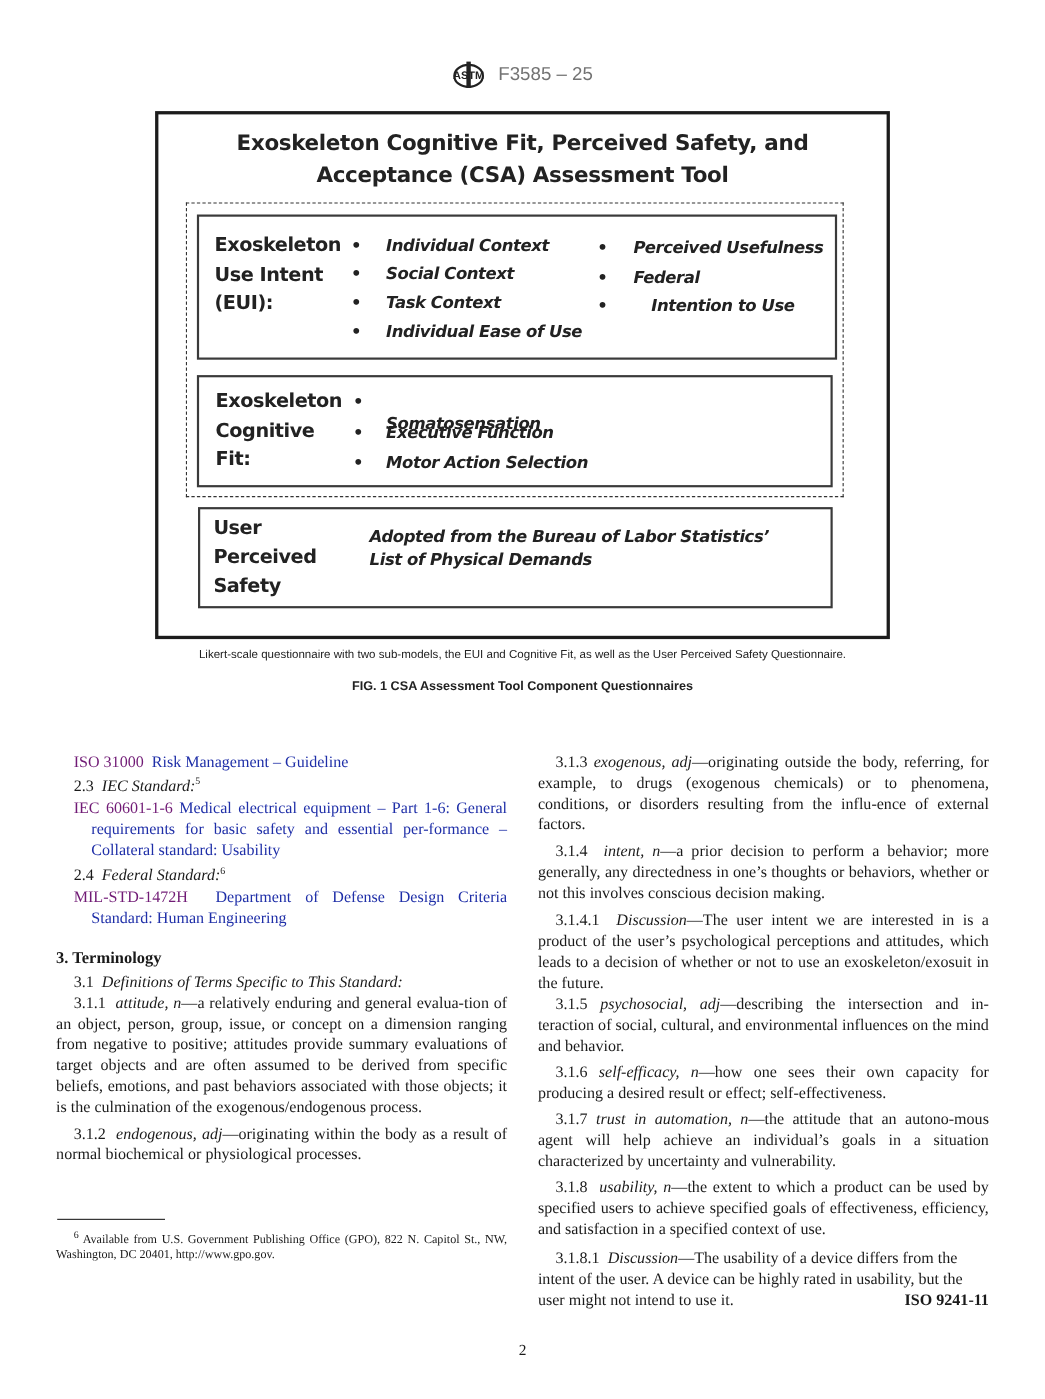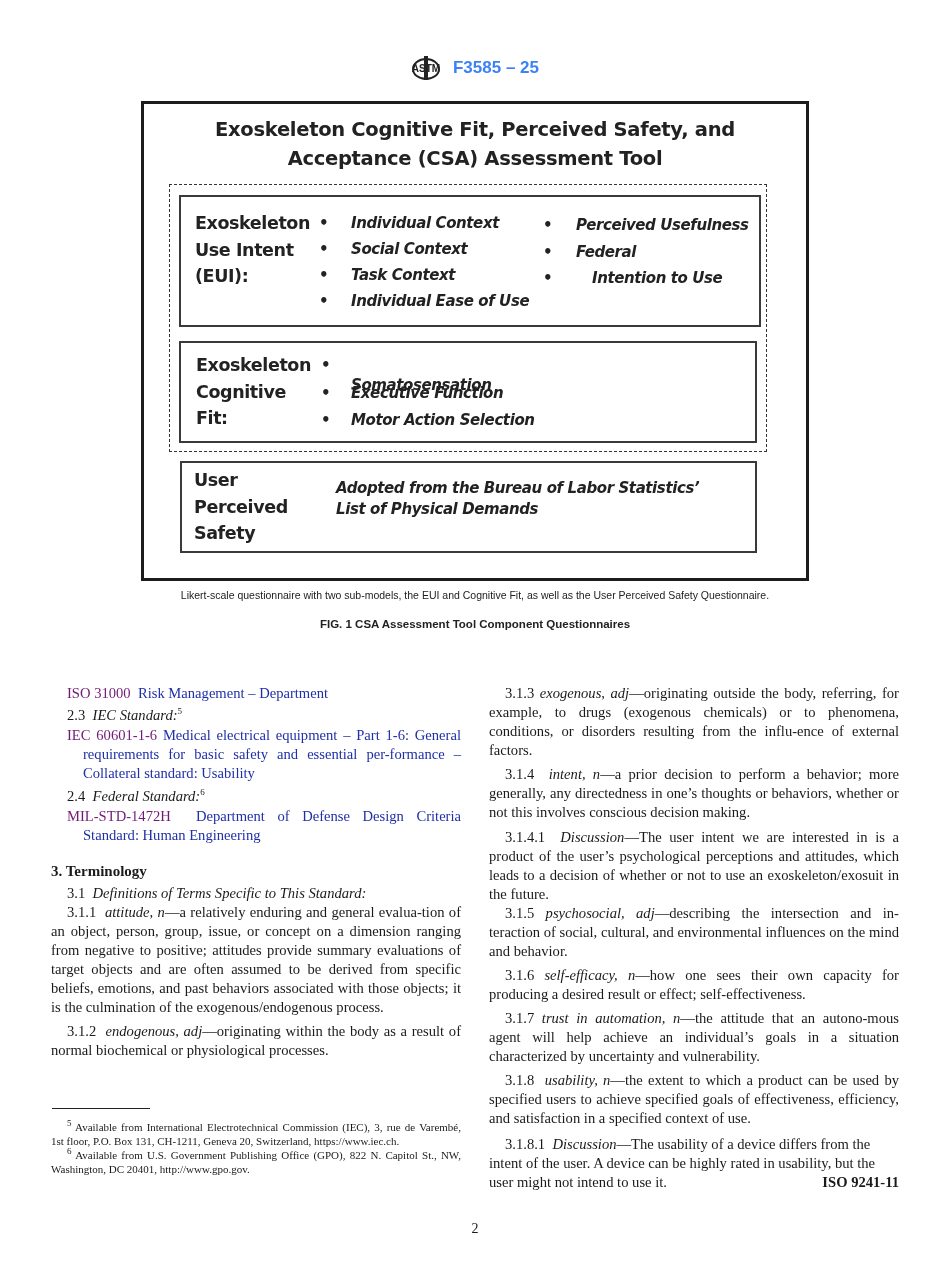--- a/index.html
+++ b/index.html
@@ -4,21 +4,21 @@
 <style>
   html, body { margin:0; padding:0; background:#ffffff; }
   body { width:950px; height:1272px; position:relative; overflow:hidden;
          font-family:"Liberation Serif", serif; color:#1a1a1a; }
   .abs { position:absolute; }
 
   
   .hdr { left:0; top:55px; width:950px; text-align:center; }
   .hdr .logo { display:inline-block; vertical-align:middle; width:30px; height:26px; margin-right:8px; }
   .hdr .code { display:inline-block; vertical-align:middle; font-family:"Liberation Sans", sans-serif;
-               font-weight:bold; font-size:17px; color:#3b82f6; }
+               font-weight:normal; font-size:17px; color:#737373; }
 
   
   .fig-frame { left:141px; top:101px; width:662px; height:474px; border:3px solid #1c1c1c; background:#fff; }
   .fig-title { left:141px; top:115px; width:668px; text-align:center; font-family:"DejaVu Sans", sans-serif;
                font-weight:bold; font-size:19.5px; line-height:29px; color:#222; letter-spacing:-0.3px; }
   .dashed { left:169px; top:184px; width:596px; height:266px; border:1.5px dashed #333; }
   .box { border:2.5px solid #3a3a3a; background:#fff; }
   .box-eui { left:179px; top:195px; width:578px; height:128px; }
   .box-cog { left:179px; top:341px; width:574px; height:98px; }
   .box-saf { left:180px; top:461px; width:573px; height:88px; }
@@ -108,21 +108,21 @@
   <div class="bitem">Adopted from the Bureau of Labor Statistics’</div>
   <div class="bitem">List of Physical Demands</div>
 </div>
 
 <div class="abs fig-note">Likert-scale questionnaire with two sub-models, the EUI and Cognitive Fit, as well as the User Perceived Safety Questionnaire.</div>
 <div class="abs fig-cap">FIG. 1 CSA Assessment Tool Component Questionnaires</div>
 
 <div class="abs col" style="left:51px; top:684px; width:410px;">
   <p style="padding-left:16px;">
     <span class="red">ISO 31000</span>&nbsp;
-    <span class="blue">Risk Management – Department</span>
+    <span class="blue">Risk Management – Guideline</span>
   </p>
   <p class="ind" style="margin-top:3px;">
     <span>2.3</span>&nbsp;
     <i>IEC Standard:</i><sup>5</sup>
   </p>
   <p class="ref" style="margin-left:16px; margin-top:1px;">
     <span class="red">IEC 60601-1-6</span>
     <span class="blue">Medical electrical equipment – Part 1-6: General requirements for basic safety and essential per-formance – Collateral standard: Usability</span>
   </p>
   <p class="ind" style="margin-top:4px;">
@@ -143,21 +143,20 @@
     <i>attitude, n</i><span>—a relatively enduring and general evalua-tion of an object, person, group, issue, or concept on a dimension ranging from negative to positive; attitudes provide summary evaluations of target objects and are often assumed to be derived from specific beliefs, emotions, and past behaviors associated with those objects; it is the culmination of the exogenous/endogenous process.</span>
   </p>
   <p class="ind" style="margin-top:5px;">
     <span>3.1.2</span>&nbsp;
     <i>endogenous, adj</i><span>—originating within the body as a result of normal biochemical or physiological processes.</span>
   </p>
 </div>
 
 <div class="abs fnrule"></div>
 <div class="abs fn" style="left:51px; top:1120px; width:410px;">
-  <p class="ind"><sup>5</sup> <span>Available from International Electrotechnical Commission (IEC), 3, rue de Varembé, 1st floor, P.O. Box 131, CH-1211, Geneva 20, Switzerland, https://www.iec.ch.</span></p>
   <p class="ind"><sup>6</sup> <span>Available from U.S. Government Publishing Office (GPO), 822 N. Capitol St., NW, Washington, DC 20401, http://www.gpo.gov.</span></p>
 </div>
 
 <div class="abs col" style="left:489px; top:684px; width:410px;">
   <p class="ind">
     <span>3.1.3</span>
     <i>exogenous, adj</i><span>—originating outside the body, referring, for example, to drugs (exogenous chemicals) or to phenomena, conditions, or disorders resulting from the influ-ence of external factors.</span>
   </p>
   <p class="ind" style="margin-top:5px;">
     <span>3.1.4</span>&nbsp;

